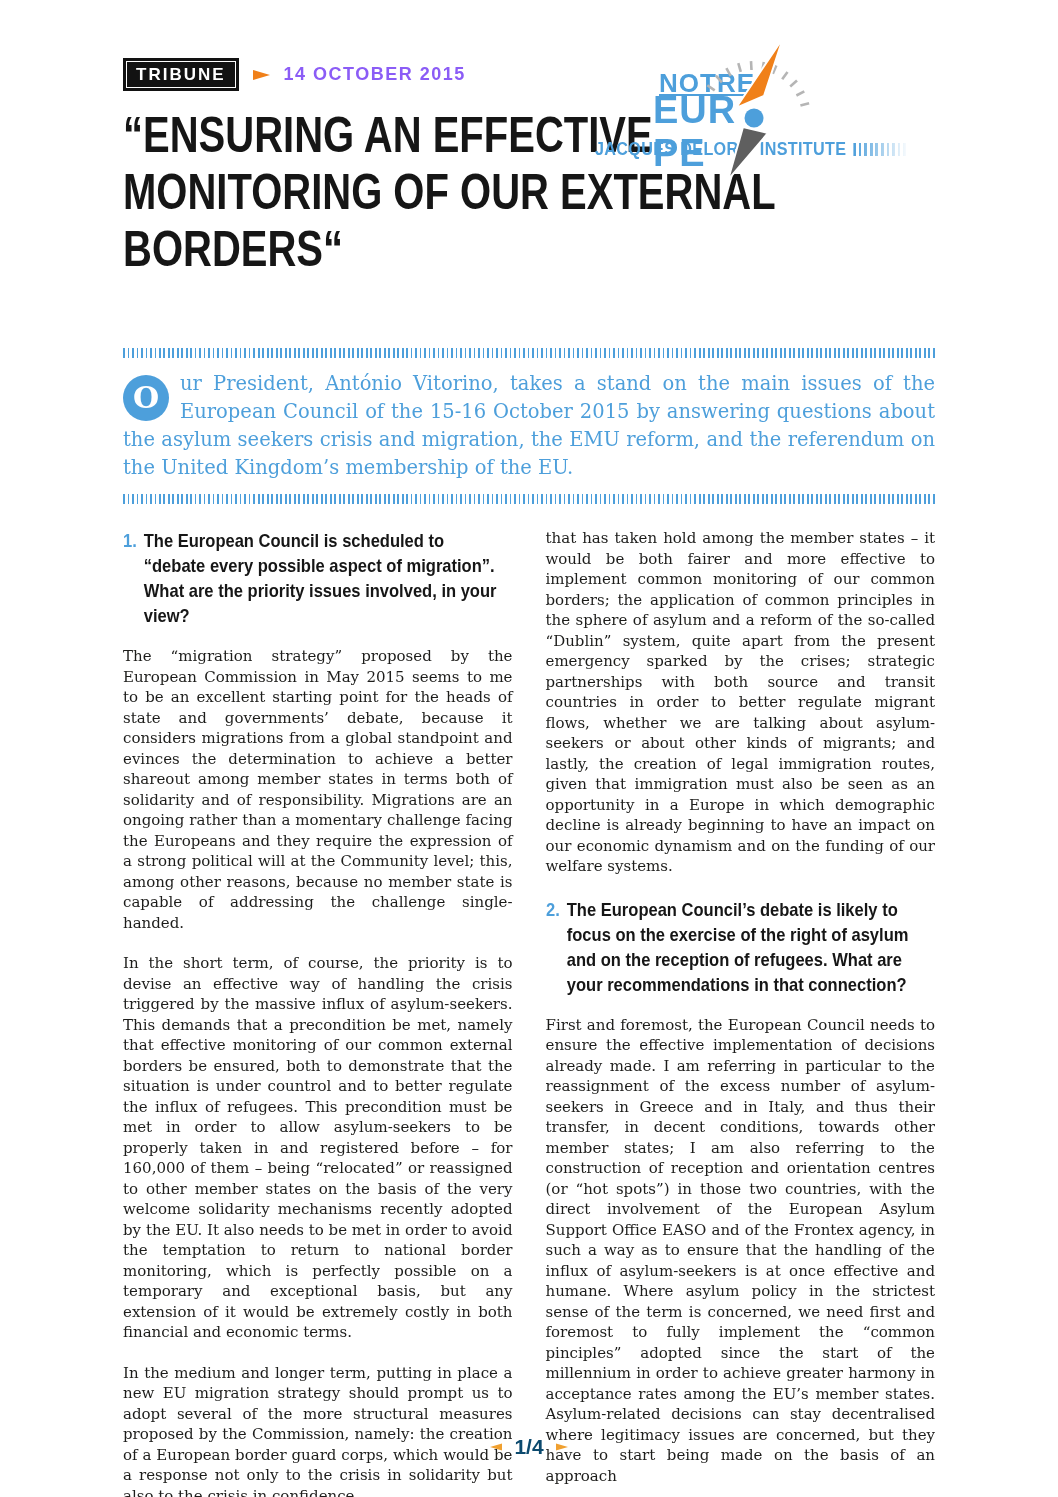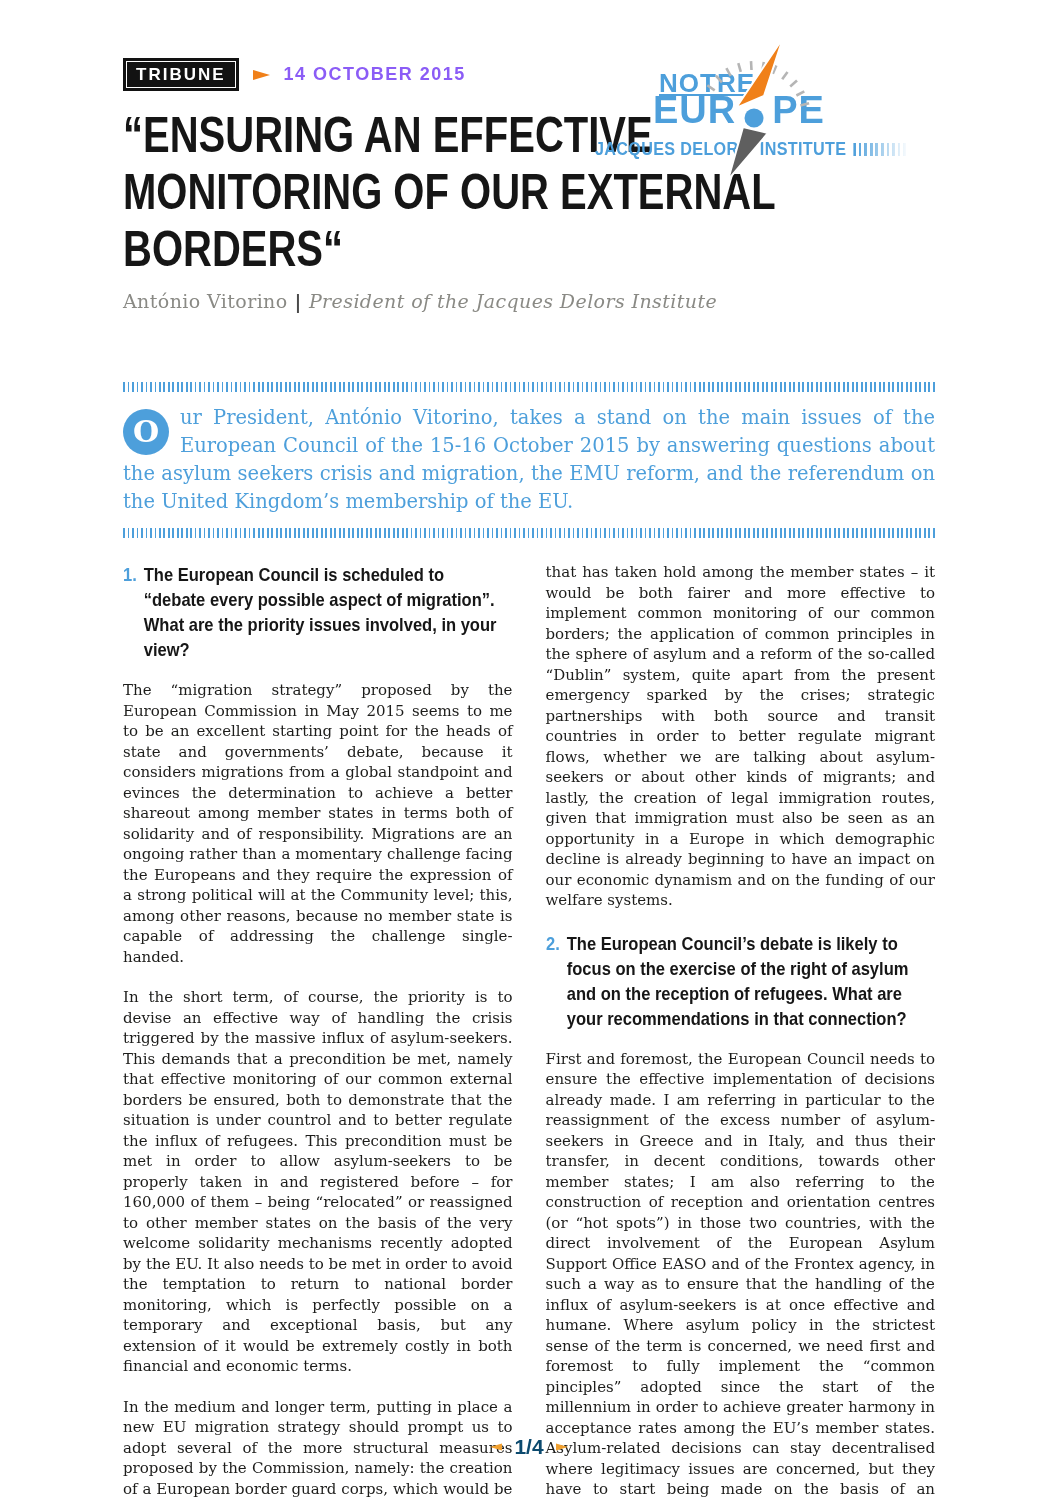--- a/index.html
+++ b/index.html
@@ -35,21 +35,21 @@
   .author-line { margin-top:12px; font-size:19px; color:#8a8a85; letter-spacing:0.4px; }
   .author-line .sep { color:#4a4a4a; font-weight:bold; padding:0 7px; }
   .author-line .role { font-style:italic; }
 
   
   .logo { position:absolute; top:42px; right:64px; width:276px; height:122px;
     font-family:"Liberation Sans", sans-serif; color:#4d9fdb; }
   .logo .notre { position:absolute; top:26px; left:64px;
     font-size:26px; font-weight:bold; letter-spacing:1px;text-decoration:underline; }
   .logo .europe { position:absolute; top:47px; left:58px; display:flex;
-    font-size:38px; font-weight:bold; letter-spacing:1px; }
+    font-size:38px; font-weight:bold; letter-spacing:1px;flex-direction:column; }
   .logo .europe .gap { width:36px; }
   .logo .institute-row { position:absolute; top:96px; left:0; display:flex;
     align-items:center; font-size:19px; font-weight:bold; letter-spacing:0.4px;
     transform:scaleX(0.85); transform-origin:top left; white-space:nowrap; }
   .logo .institute-row .gap2 { width:12px; }
   .logo .ticks { width:62px; height:13px; margin-left:8px; position:relative;
     background:repeating-linear-gradient(90deg,#4d9fdb 0 3px,transparent 3px 6.5px); }
   .logo .ticks::after { content:""; position:absolute; inset:0;
     background:linear-gradient(90deg, rgba(255,255,255,0) 0%, rgba(255,255,255,0.95) 100%); }
   .compass { position:absolute; top:-12px; left:96px; width:150px; height:170px; }
@@ -103,23 +103,20 @@
         <span class="badge">TRIBUNE</span>
         <span class="arrow-right"></span>
         <span class="pub-date">14 OCTOBER 2015</span>
       </div>
 
       <h1 class="page-title">
         <span>“ENSURING AN EFFECTIVE</span><br>
         <span>MONITORING OF OUR EXTERNAL BORDERS“</span>
       </h1>
 
-      <div class="author-line">
-        <span>António Vitorino</span><span class="sep">|</span><span class="role">President of the Jacques Delors Institute</span>
-      </div>
 
       <div class="logo">
         <div class="notre">NOTRE</div>
         <div class="europe">
           <span>EUR</span>
           <span class="gap"></span>
           <span>PE</span>
         </div>
         <div class="institute-row">
           <span>JACQUES DELORS</span>

